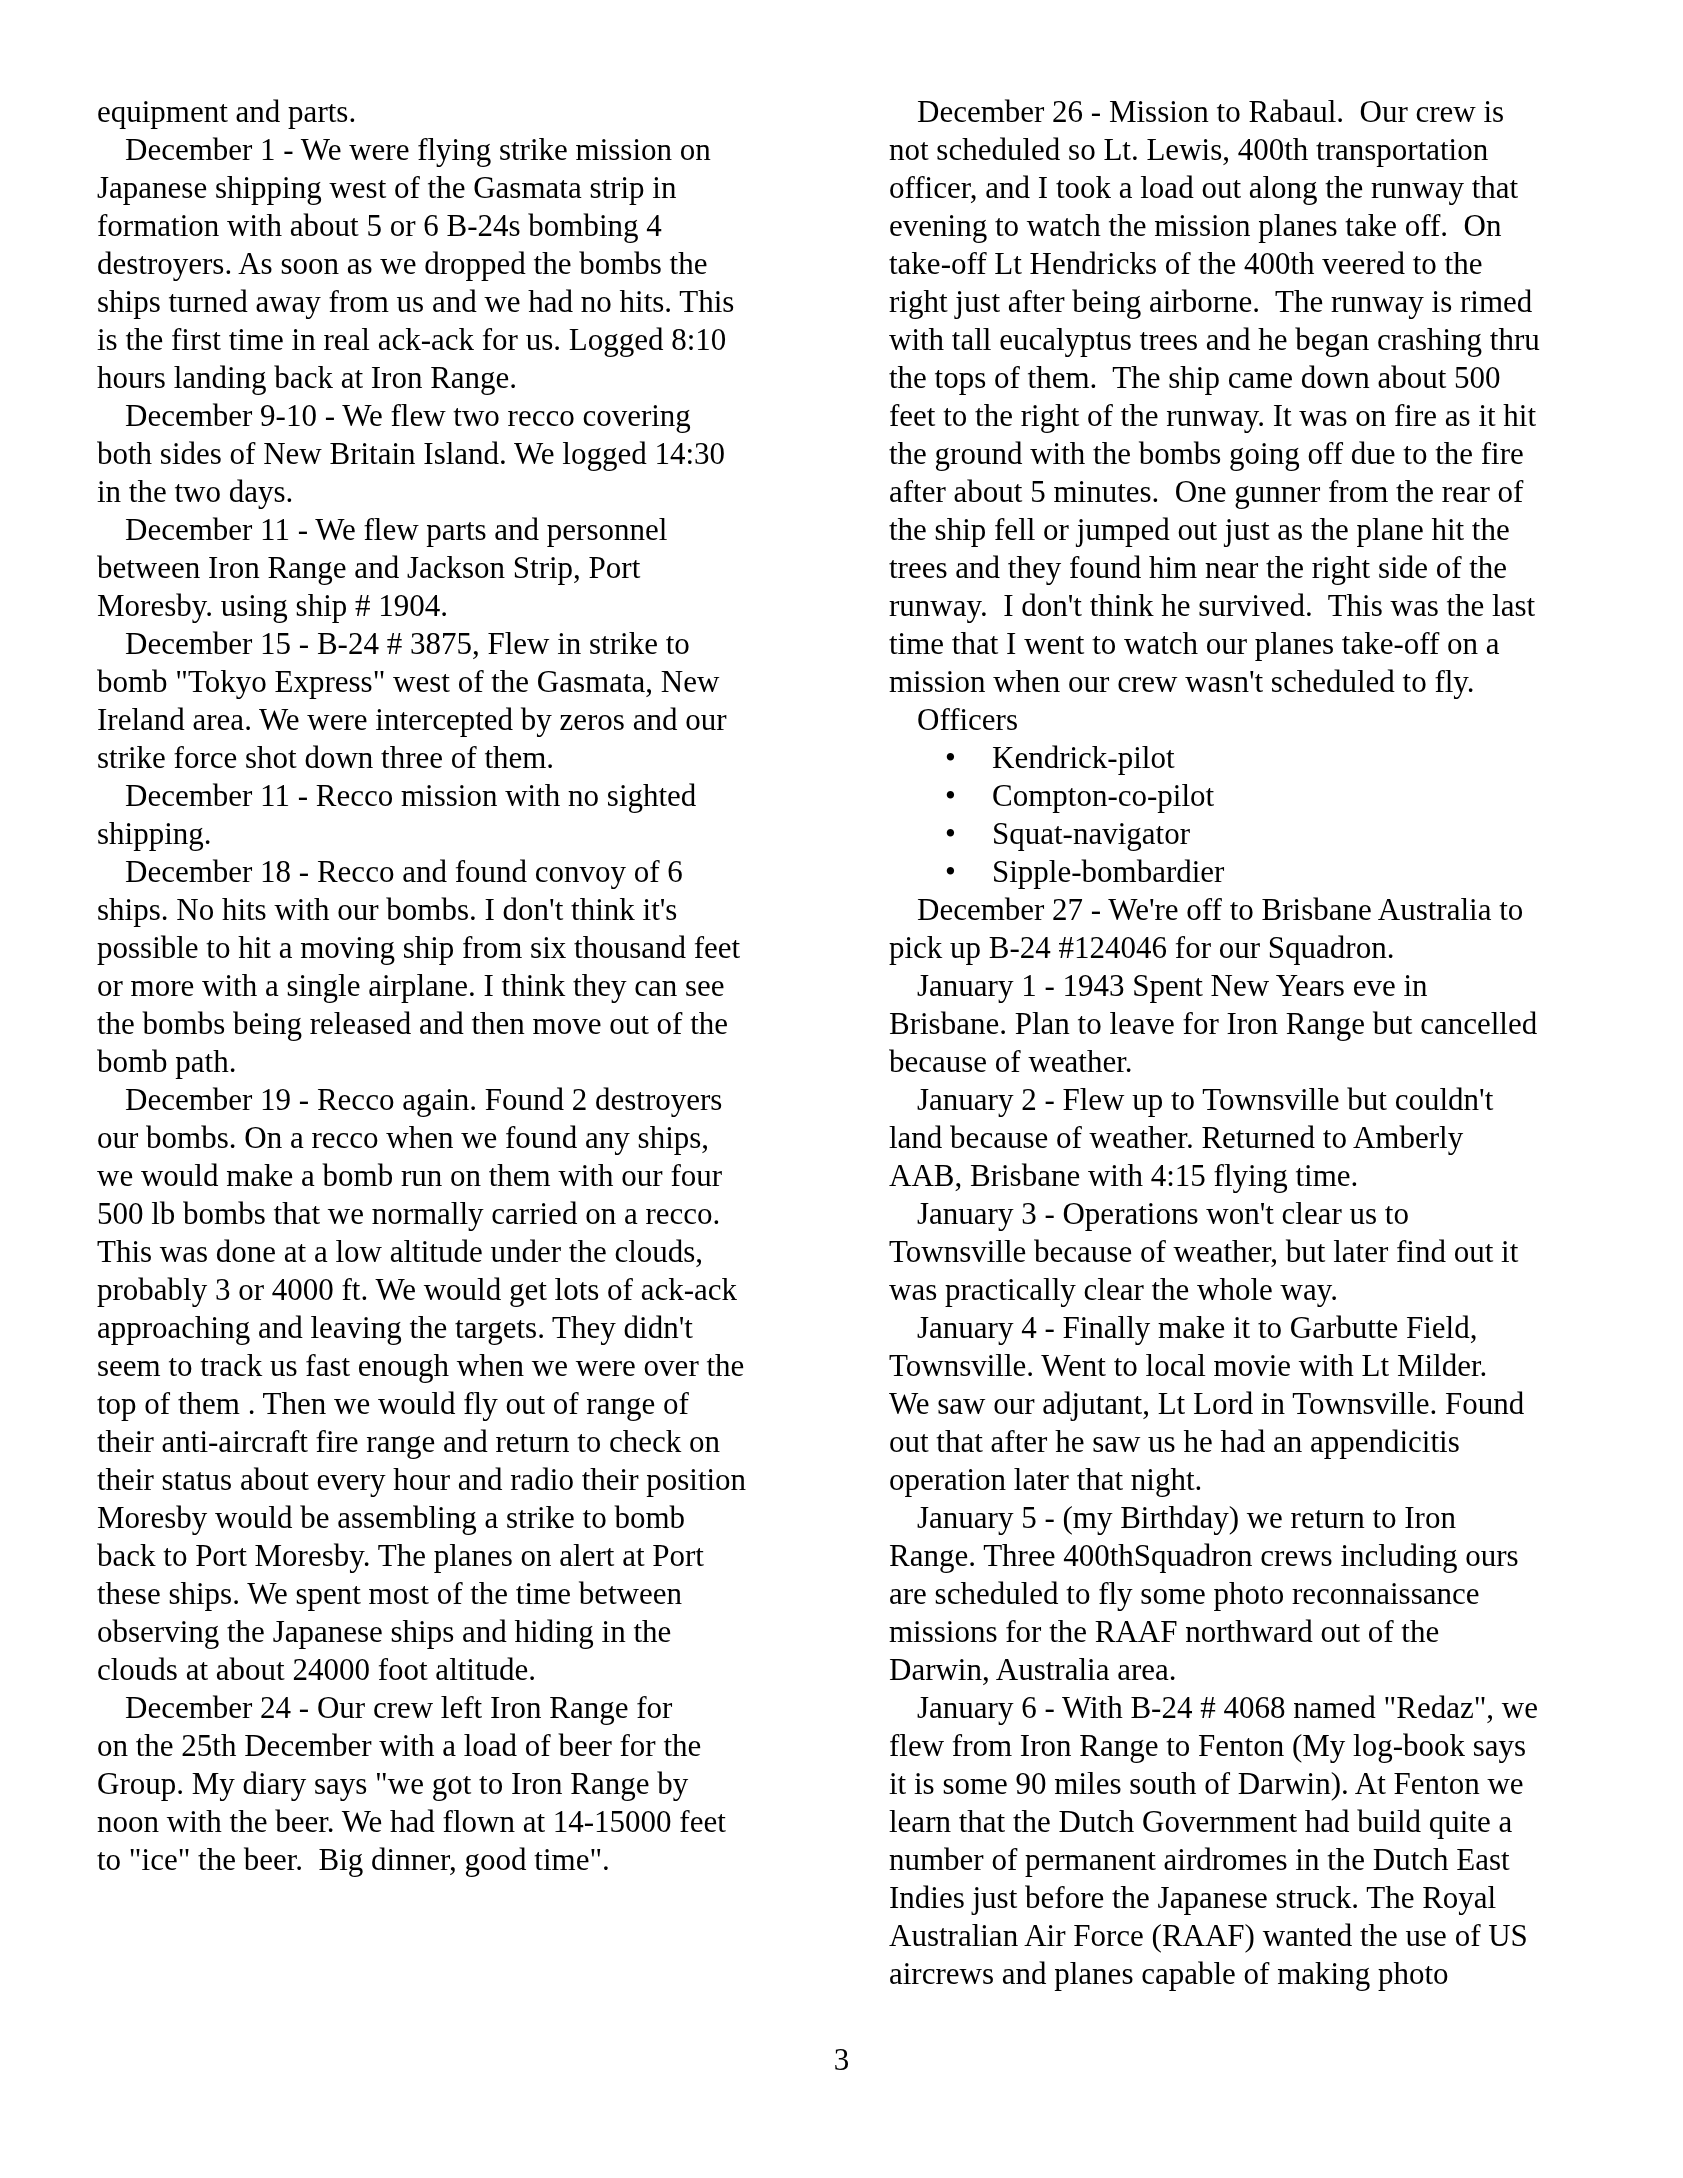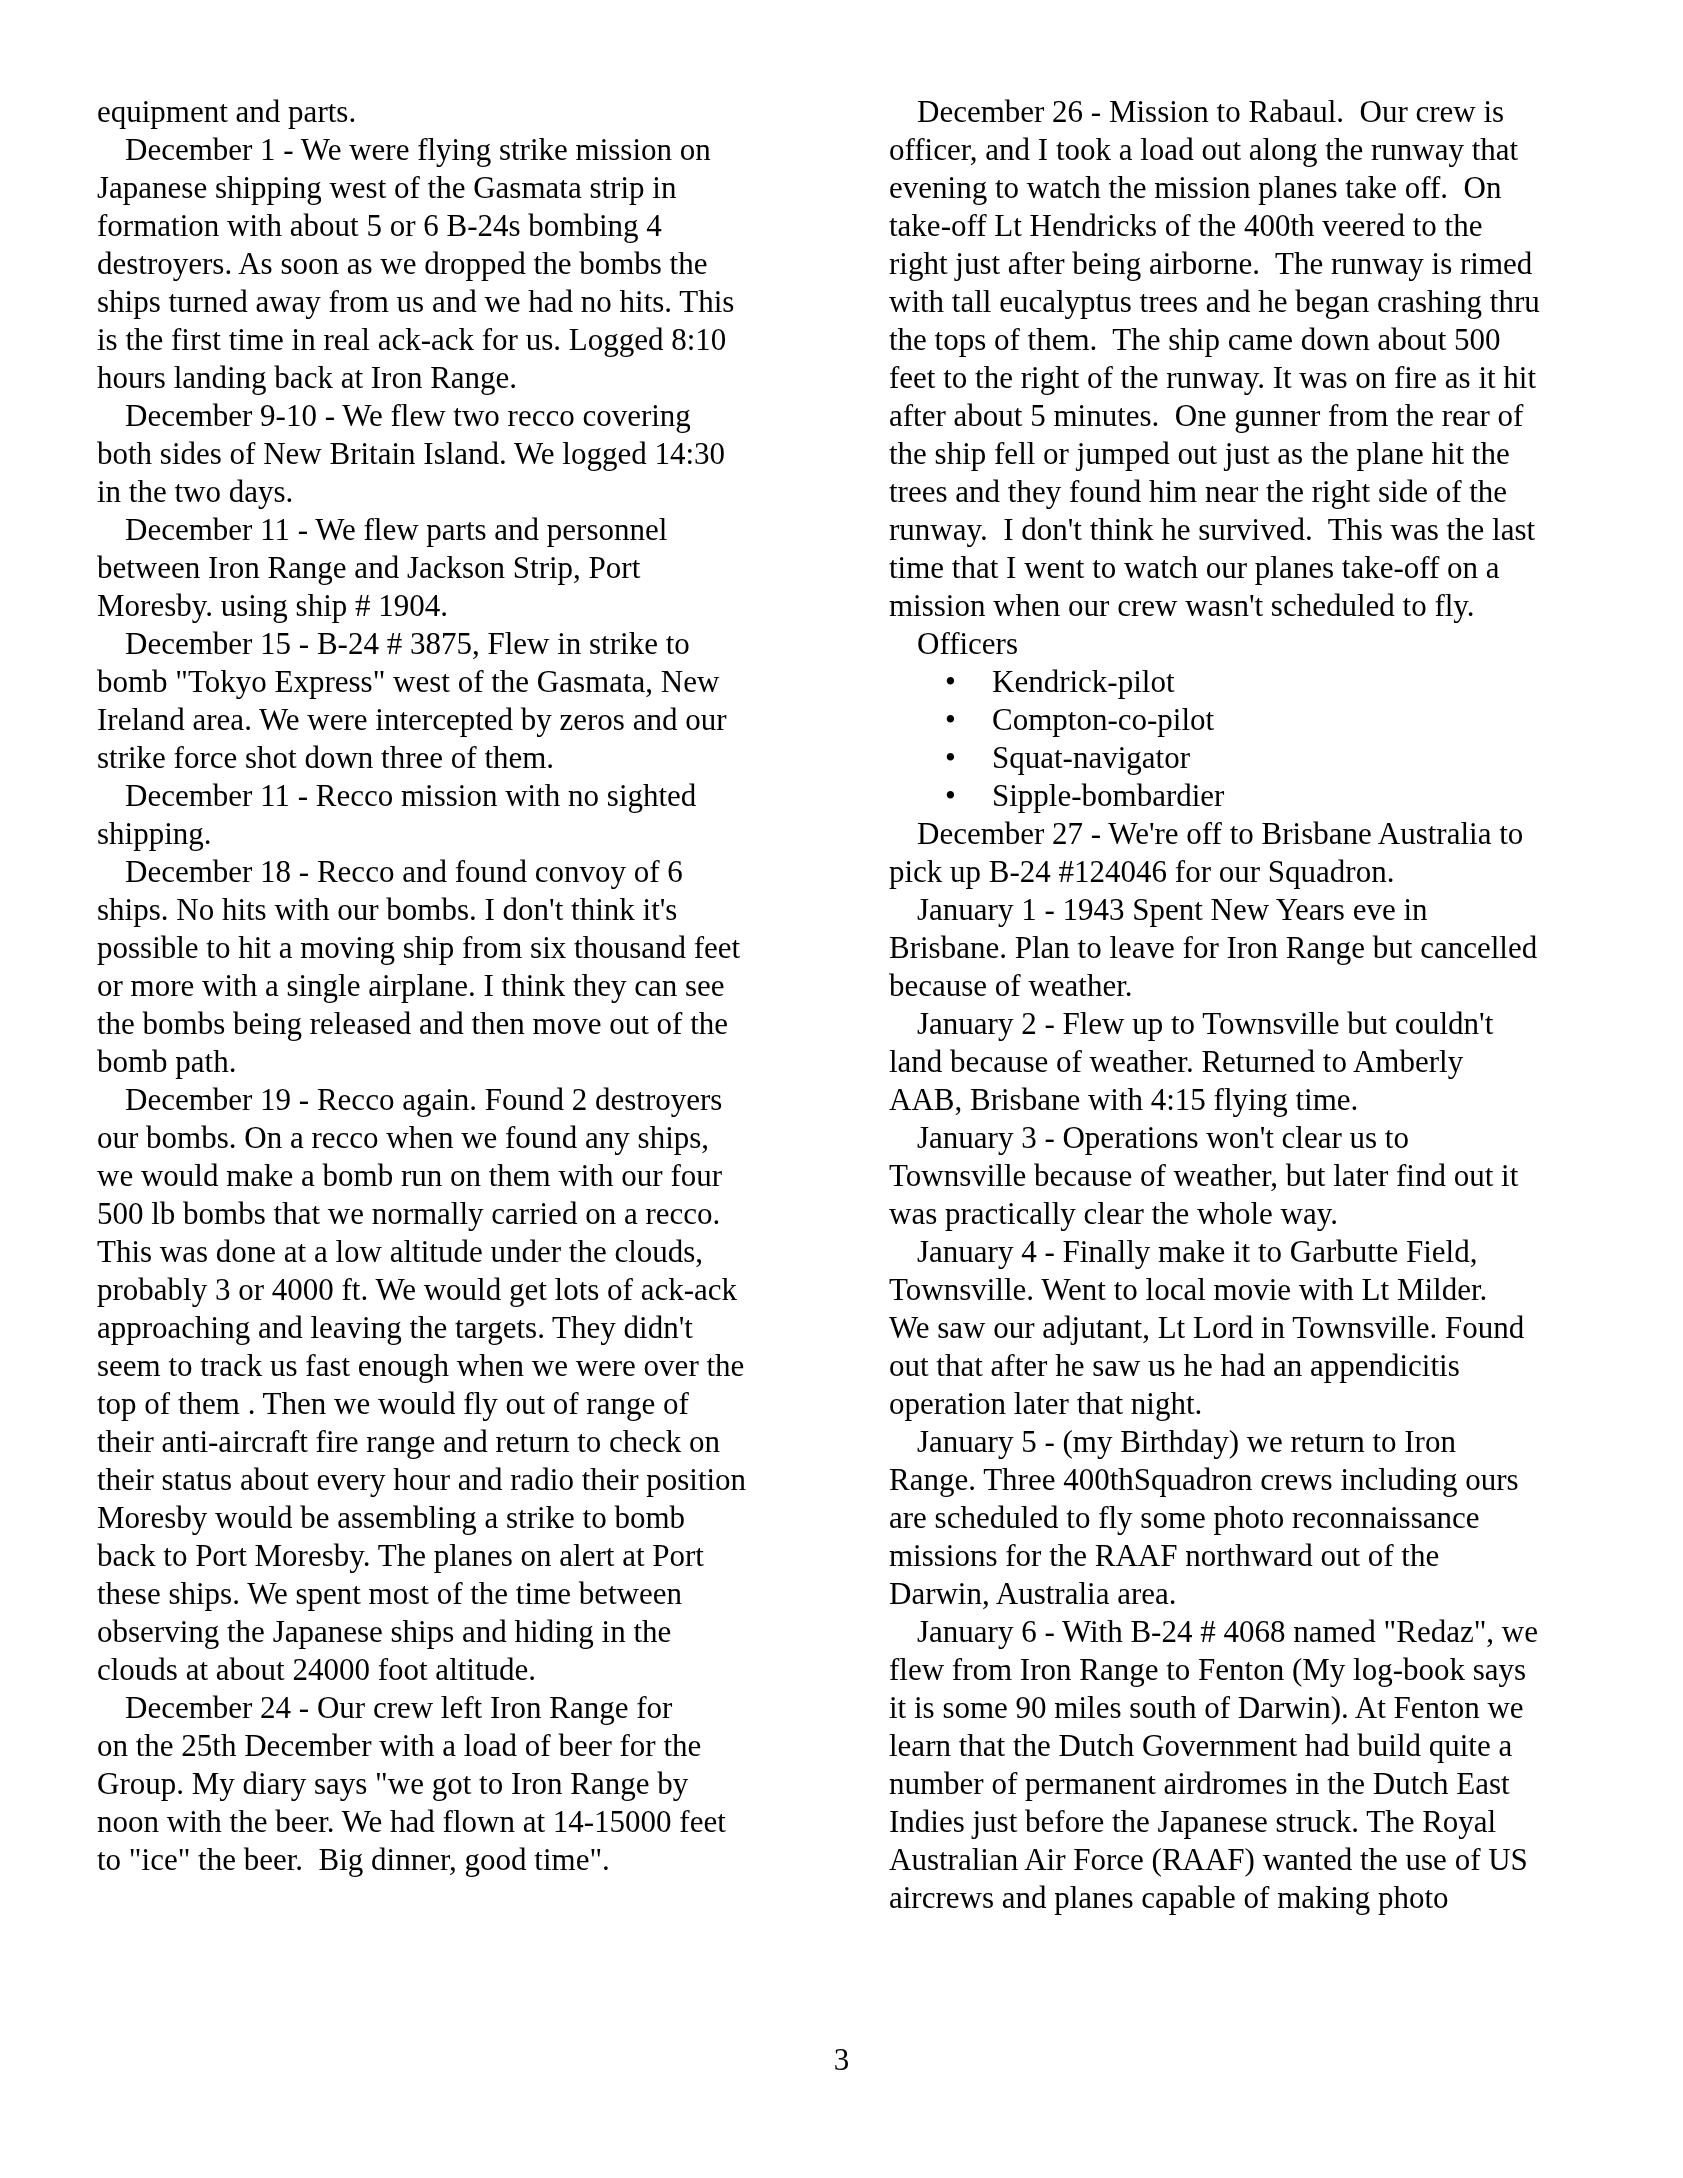--- a/index.html
+++ b/index.html
@@ -98,27 +98,29 @@
       <div class="line">observing the Japanese ships and hiding in the</div>
       <div class="line">clouds at about 24000 foot altitude.</div>
       <div class="line indent">December 24 - Our crew left Iron Range for</div>
       <div class="line">on the 25th December with a load of beer for the</div>
       <div class="line">Group. My diary says "we got to Iron Range by</div>
       <div class="line">noon with the beer. We had flown at 14-15000 feet</div>
       <div class="line">to "ice" the beer.  Big dinner, good time".</div>
     </div>
   <div class="col col-right" id="col-right">
       <div class="line indent">December 26 - Mission to Rabaul.  Our crew is</div>
+      <div class="line">not scheduled so Lt. Lewis, 400th transportation</div>
       <div class="line">officer, and I took a load out along the runway that</div>
       <div class="line">evening to watch the mission planes take off.  On</div>
       <div class="line">take-off Lt Hendricks of the 400th veered to the</div>
       <div class="line">right just after being airborne.  The runway is rimed</div>
       <div class="line">with tall eucalyptus trees and he began crashing thru</div>
       <div class="line">the tops of them.  The ship came down about 500</div>
       <div class="line">feet to the right of the runway. It was on fire as it hit</div>
+      <div class="line">the ground with the bombs going off due to the fire</div>
       <div class="line">after about 5 minutes.  One gunner from the rear of</div>
       <div class="line">the ship fell or jumped out just as the plane hit the</div>
       <div class="line">trees and they found him near the right side of the</div>
       <div class="line">runway.  I don't think he survived.  This was the last</div>
       <div class="line">time that I went to watch our planes take-off on a</div>
       <div class="line">mission when our crew wasn't scheduled to fly.</div>
       <div class="line indent">Officers</div>
       <div class="line bullet"><span class="dot">•</span><span>Kendrick-pilot</span></div>
       <div class="line bullet"><span class="dot">•</span><span>Compton-co-pilot</span></div>
       <div class="line bullet"><span class="dot">•</span><span>Squat-navigator</span></div>

